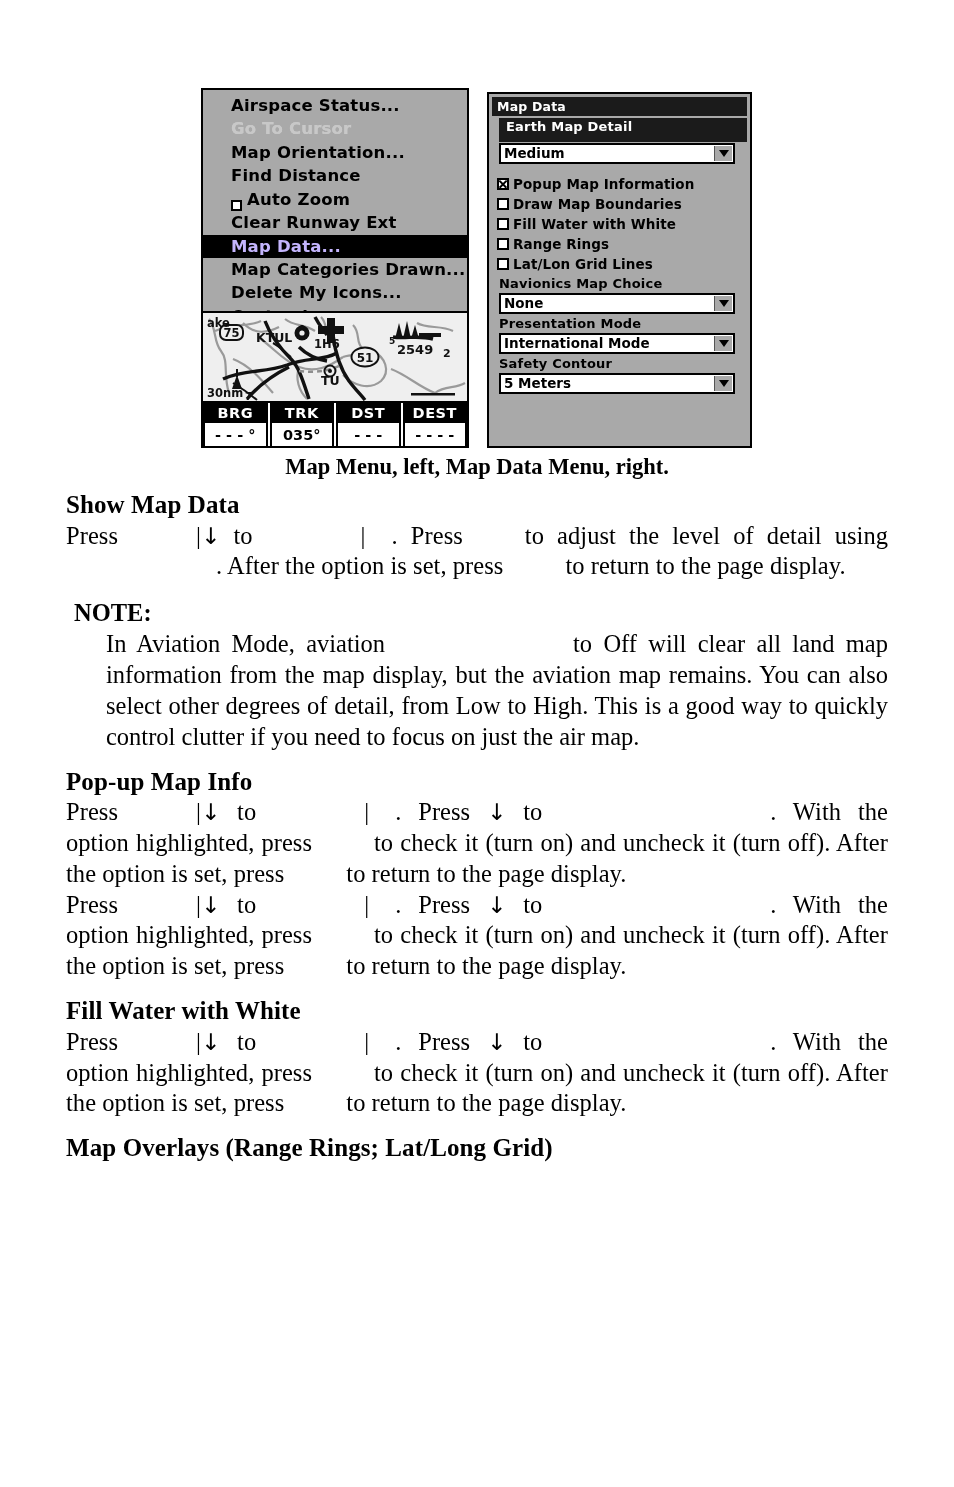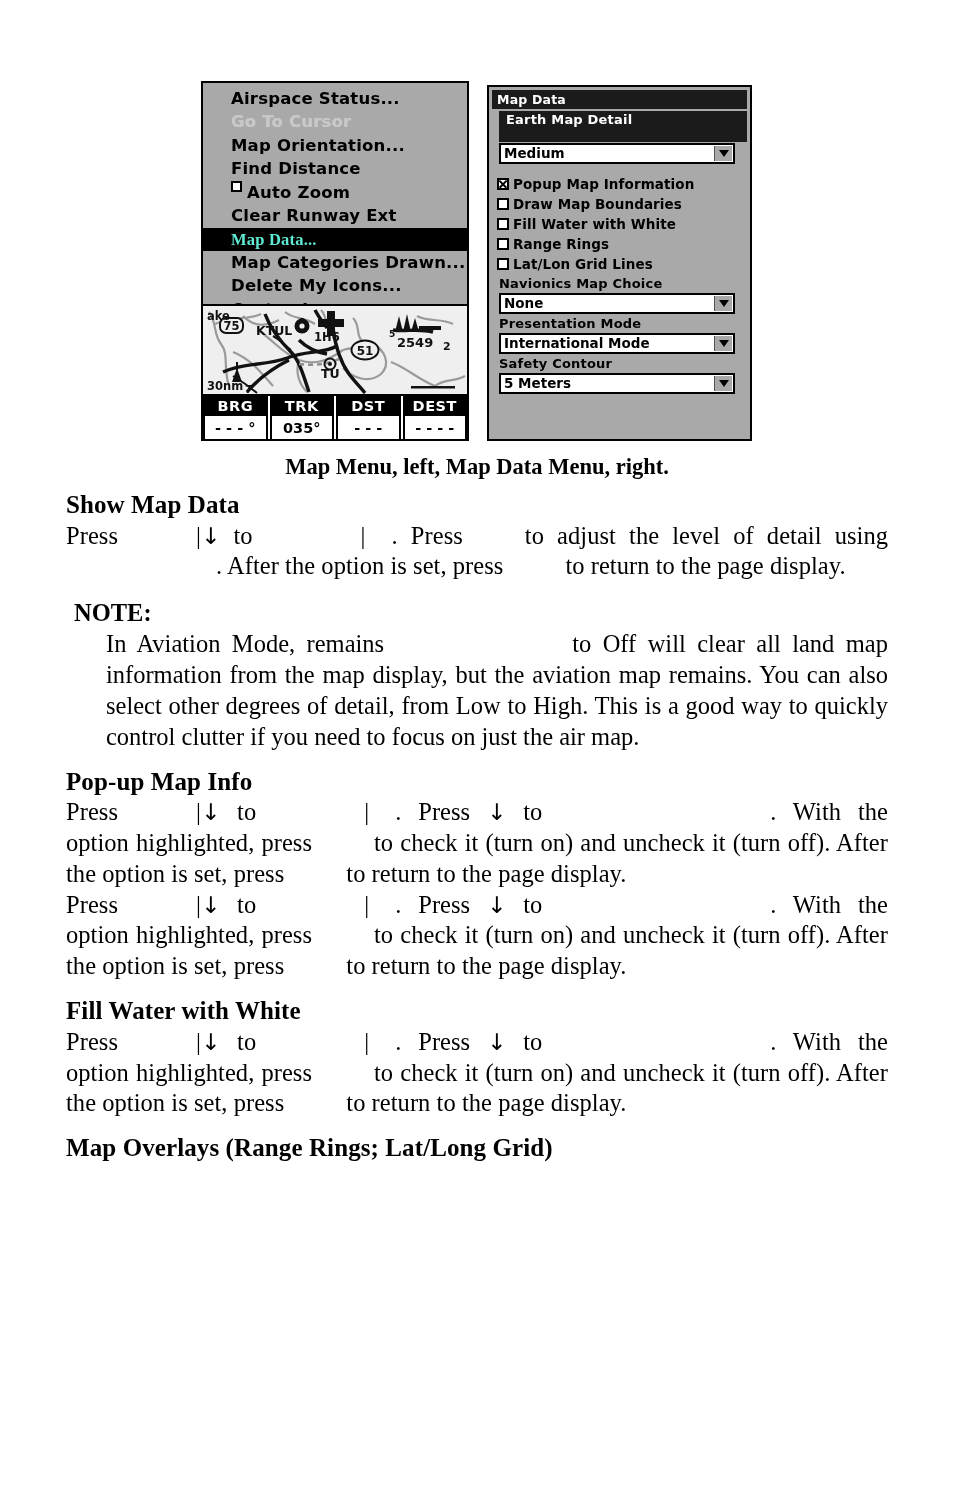--- a/index.html
+++ b/index.html
@@ -13,21 +13,21 @@
     position: relative;
     font-family: "Liberation Serif", "DejaVu Serif", serif;
     color: #000000;
     overflow: hidden;
   }
 
   
   .figure-area {
     position: absolute;
     left: 0;
-    top: 81px;
+    top: 88px;
     width: 954px;
     height: 368px;
   }
 
   
   .map-menu {
     position: absolute;
     left: 201px;
     top: 0px;
     width: 268px;
@@ -48,26 +48,25 @@
     padding-left: 28px;
     color: #000;
     white-space: nowrap;
   }
   .menu-item.dim {
     color: #c8c8c8;
     text-shadow: 0 0 0 #c8c8c8;
   }
   .menu-item.selected {
     background: #000000;
-    color: #5eead4;
-    font-family: Liberation Serif, serif;
+    color: #c4b5fd;
   }
   .menu-item.has-check {
     display: flex;
-    align-items: flex-start;
+    align-items: flex-end;
   }
   .mini-box {
     display: inline-block;
     width: 11px;
     height: 11px;
     border: 2px solid #000;
     background: #ffffff;
     box-sizing: border-box;
     margin-right: 5px;
     flex: none;
@@ -150,21 +149,21 @@
     font-size: 12.5px;
     font-weight: bold;
     padding: 2px 4px 2px 5px;
     letter-spacing: 0.2px;
   }
   .md-label {
     background: #1b1b1b;
     color: #ffffff;
     font-size: 13px;
     font-weight: bold;
-    padding: 1px 4px 15px 7px;
+    padding: 1px 4px 8px 7px;
     margin: 2px 0 0 7px;
     letter-spacing: 0.2px;
   }
   .md-plainlabel {
     color: #000;
     font-size: 13px;
     font-weight: bold;
     padding: 2px 0 1px 7px;
     letter-spacing: 0.2px;
   }
@@ -480,21 +479,21 @@
 </div>
 
 <div class="caption">Map Menu, left, Map Data Menu, right.</div>
 
 <div class="content">
 
   <h2 class="sec first">Show Map Data</h2>
   <p class="body"><span>Press</span><span class="gap-key" style="width:78px">&nbsp;</span><span class="pipe">|</span><span class="arrowdn">↓</span> <span>to</span><span class="gap-key" style="width:108px">&nbsp;</span><span class="pipe">|</span><span class="gap-key" style="width:26px">&nbsp;</span><span>. Press</span><span class="gap-key" style="width:62px">&nbsp;</span><span>to adjust the level of detail using</span><span class="gap-key" style="width:150px">&nbsp;</span><span>. After the option is set, press</span><span class="gap-key" style="width:62px">&nbsp;</span><span>to return to the page display.</span></p>
 
   <div class="note-head">NOTE:</div>
-  <p class="note"><span>In Aviation Mode, remains</span><span class="gap-key" style="width:188px">&nbsp;</span><span>to Off will clear all land map information from the map display, but the aviation map remains. You can also select other degrees of detail, from Low to High. This is a good way to quickly control clutter if you need to focus on just the air map.</span></p>
+  <p class="note"><span>In Aviation Mode, aviation</span><span class="gap-key" style="width:188px">&nbsp;</span><span>to Off will clear all land map information from the map display, but the aviation map remains. You can also select other degrees of detail, from Low to High. This is a good way to quickly control clutter if you need to focus on just the air map.</span></p>
 
   <h2 class="sec">Pop-up Map Info</h2>
   <p class="body"><span>Press</span><span class="gap-key" style="width:78px">&nbsp;</span><span class="pipe">|</span><span class="arrowdn">↓</span> <span>to</span><span class="gap-key" style="width:108px">&nbsp;</span><span class="pipe">|</span><span class="gap-key" style="width:26px">&nbsp;</span><span>. Press</span> <span class="arrowdn">↓</span> <span>to</span><span class="gap-key" style="width:228px">&nbsp;</span><span>. With the option highlighted, press</span><span class="gap-key" style="width:62px">&nbsp;</span><span>to check it (turn on) and uncheck it (turn off). After the option is set, press</span><span class="gap-key" style="width:62px">&nbsp;</span><span>to return to the page display.</span></p>
 
   <p class="body"><span>Press</span><span class="gap-key" style="width:78px">&nbsp;</span><span class="pipe">|</span><span class="arrowdn">↓</span> <span>to</span><span class="gap-key" style="width:108px">&nbsp;</span><span class="pipe">|</span><span class="gap-key" style="width:26px">&nbsp;</span><span>. Press</span> <span class="arrowdn">↓</span> <span>to</span><span class="gap-key" style="width:228px">&nbsp;</span><span>. With the option highlighted, press</span><span class="gap-key" style="width:62px">&nbsp;</span><span>to check it (turn on) and uncheck it (turn off). After the option is set, press</span><span class="gap-key" style="width:62px">&nbsp;</span><span>to return to the page display.</span></p>
 
   <h2 class="sec">Fill Water with White</h2>
   <p class="body"><span>Press</span><span class="gap-key" style="width:78px">&nbsp;</span><span class="pipe">|</span><span class="arrowdn">↓</span> <span>to</span><span class="gap-key" style="width:108px">&nbsp;</span><span class="pipe">|</span><span class="gap-key" style="width:26px">&nbsp;</span><span>. Press</span> <span class="arrowdn">↓</span> <span>to</span><span class="gap-key" style="width:228px">&nbsp;</span><span>. With the option highlighted, press</span><span class="gap-key" style="width:62px">&nbsp;</span><span>to check it (turn on) and uncheck it (turn off). After the option is set, press</span><span class="gap-key" style="width:62px">&nbsp;</span><span>to return to the page display.</span></p>
 
   <h2 class="sec">Map Overlays (Range Rings; Lat/Long Grid)</h2>

